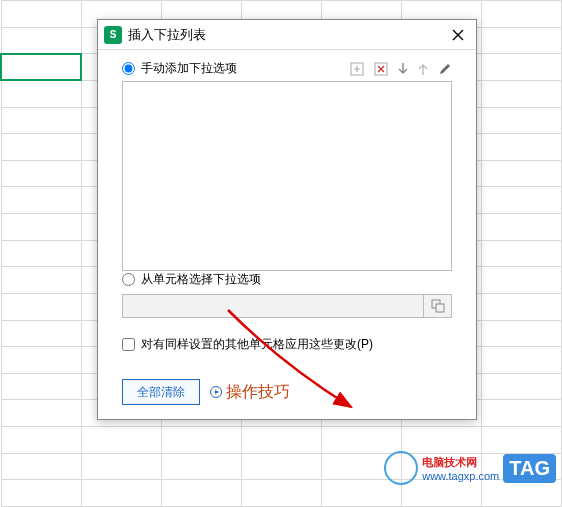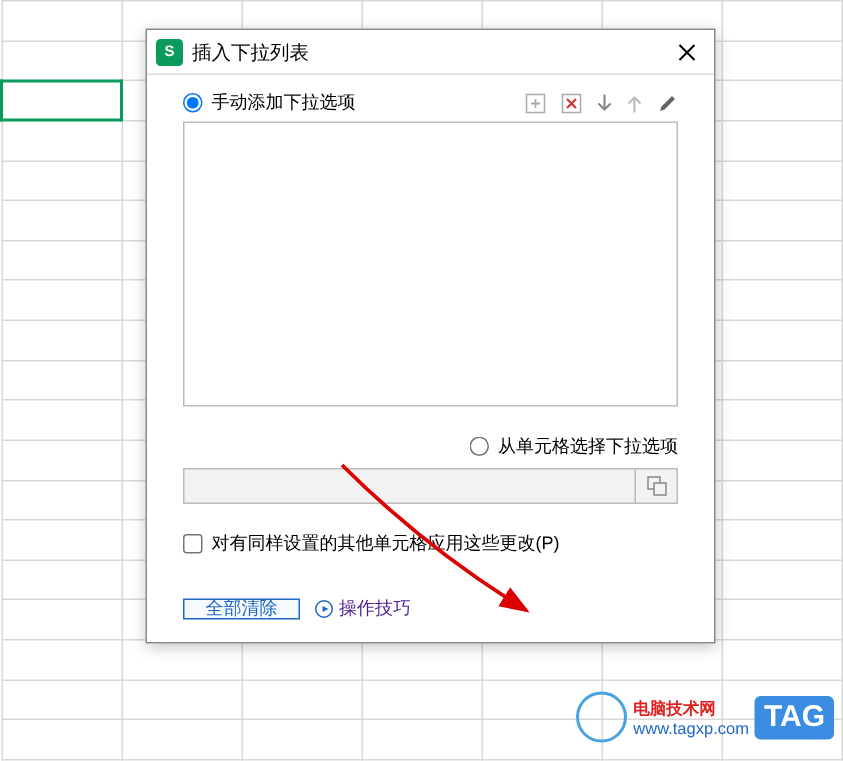--- a/index.html
+++ b/index.html
@@ -21,43 +21,43 @@
 .body { padding: 10px 24px 14px; }
 
 .opt-row { display: flex; align-items: center; margin-bottom: 4px; }
 .opt-row input[type=radio] { margin-right: 6px; }
 .opt-row .label { flex: 1; font-size: 12px; }
 .toolbar-icons { display: flex; gap: 10px; align-items: center; }
 .toolbar-icons span { color: #999; cursor: pointer; display: flex; align-items: center; }
 
 .listbox { width: 100%; height: 190px; border: 1px solid #bbb; background: #fff; margin-top: 2px; }
 
-.opt2 { margin-top: 18px; display: flex; align-items: center; justify-content: flex-end; }
+.opt2 { display: flex; align-items: center; }
 .opt2 input[type=radio] { margin-right: 6px; }
 
 .cellref { display: flex; margin-top: 6px; }
 .cellref-input { flex: 1; height: 24px; border: 1px solid #bbb; background: #f2f2f2; padding: 0 4px; }
 .cellref-btn { width: 28px; height: 24px; border: 1px solid #bbb; border-left: none; background: #f2f2f2; display: flex; align-items: center; justify-content: center; cursor: pointer; }
 
 .chk-row { margin-top: 18px; display: flex; align-items: center; }
 .chk-row input { margin-right: 6px; }
 
 .btn-row { display: flex; align-items: center; margin-top: 26px; gap: 10px; }
-.btn { height: 14px; border: 1px solid #bbb; background: #fff; padding: 0 14px; cursor: pointer; font-size: 12px; display: flex; align-items: center; justify-content: center; }
+.btn { height: 26px; border: 1px solid #bbb; background: #fff; padding: 0 14px; cursor: pointer; font-size: 12px; display: flex; align-items: center; justify-content: center; }
 .btn.blue { color: #2067c6; border-color: #2067c6; background:#f5faff; }
-.tips { color: #4c1d95; display: flex; align-items: center; gap: 4px; font-size: 12px; }
+.tips { color: #c2410c; display: flex; align-items: center; gap: 4px; font-size: 16px; }
 .tips .play { width: 12px; height: 12px; border: 1.5px solid #2067c6; border-radius: 50%; display: flex; align-items: center; justify-content: center; }
 .tips .play::after { content:""; border-left: 4px solid #2067c6; border-top: 2.5px solid transparent; border-bottom: 2.5px solid transparent; margin-left:1px;}
 .spacer { flex: 1; }
 
 
 .arrow { position: absolute; left: 223px; top: 305px; width: 150px; height: 120px; pointer-events: none; }
 
 
-.watermark { position: absolute; right: 6px; bottom: 12px; display: flex; align-items: center; gap: 4px; font-size: 11px; }
+.watermark { position: absolute; right: 6px; bottom: 22px; display: flex; align-items: center; gap: 4px; font-size: 11px; }
 .watermark .circle { width: 34px; height: 34px; border: 2px solid #4aa3e0; border-radius: 50%; }
 .watermark .txt { color:#d22; font-weight:bold; }
 .watermark .txt2 { color:#2067c6;text-align:center; }
 .watermark .tag { background:#3a8de0; color:#fff; font-weight:bold; padding:3px 6px; border-radius:4px; font-size:20px; }
 </style>
 </head>
 <body>
 
 <div class="sheet">
 <table>

